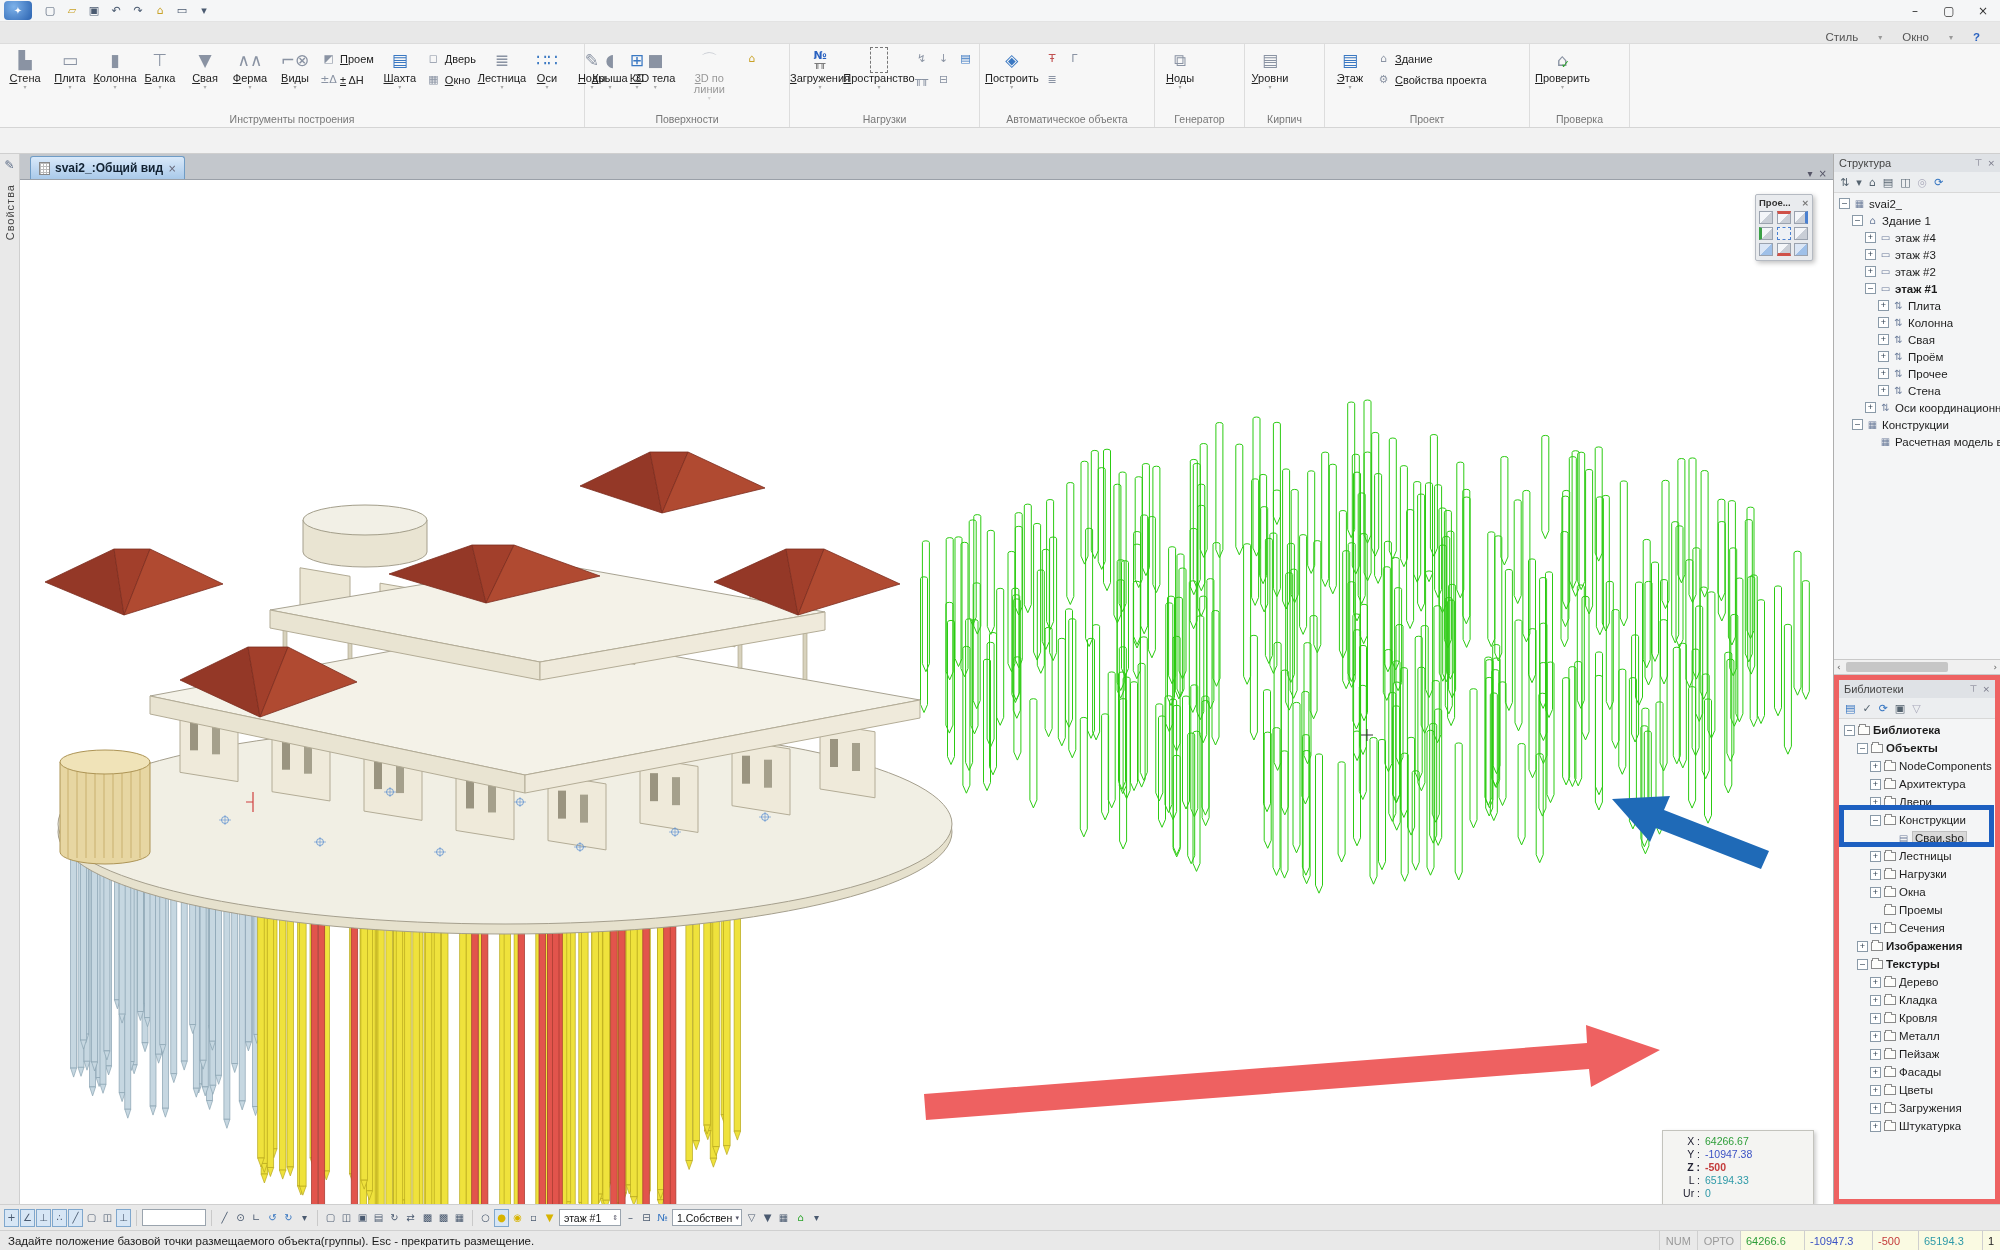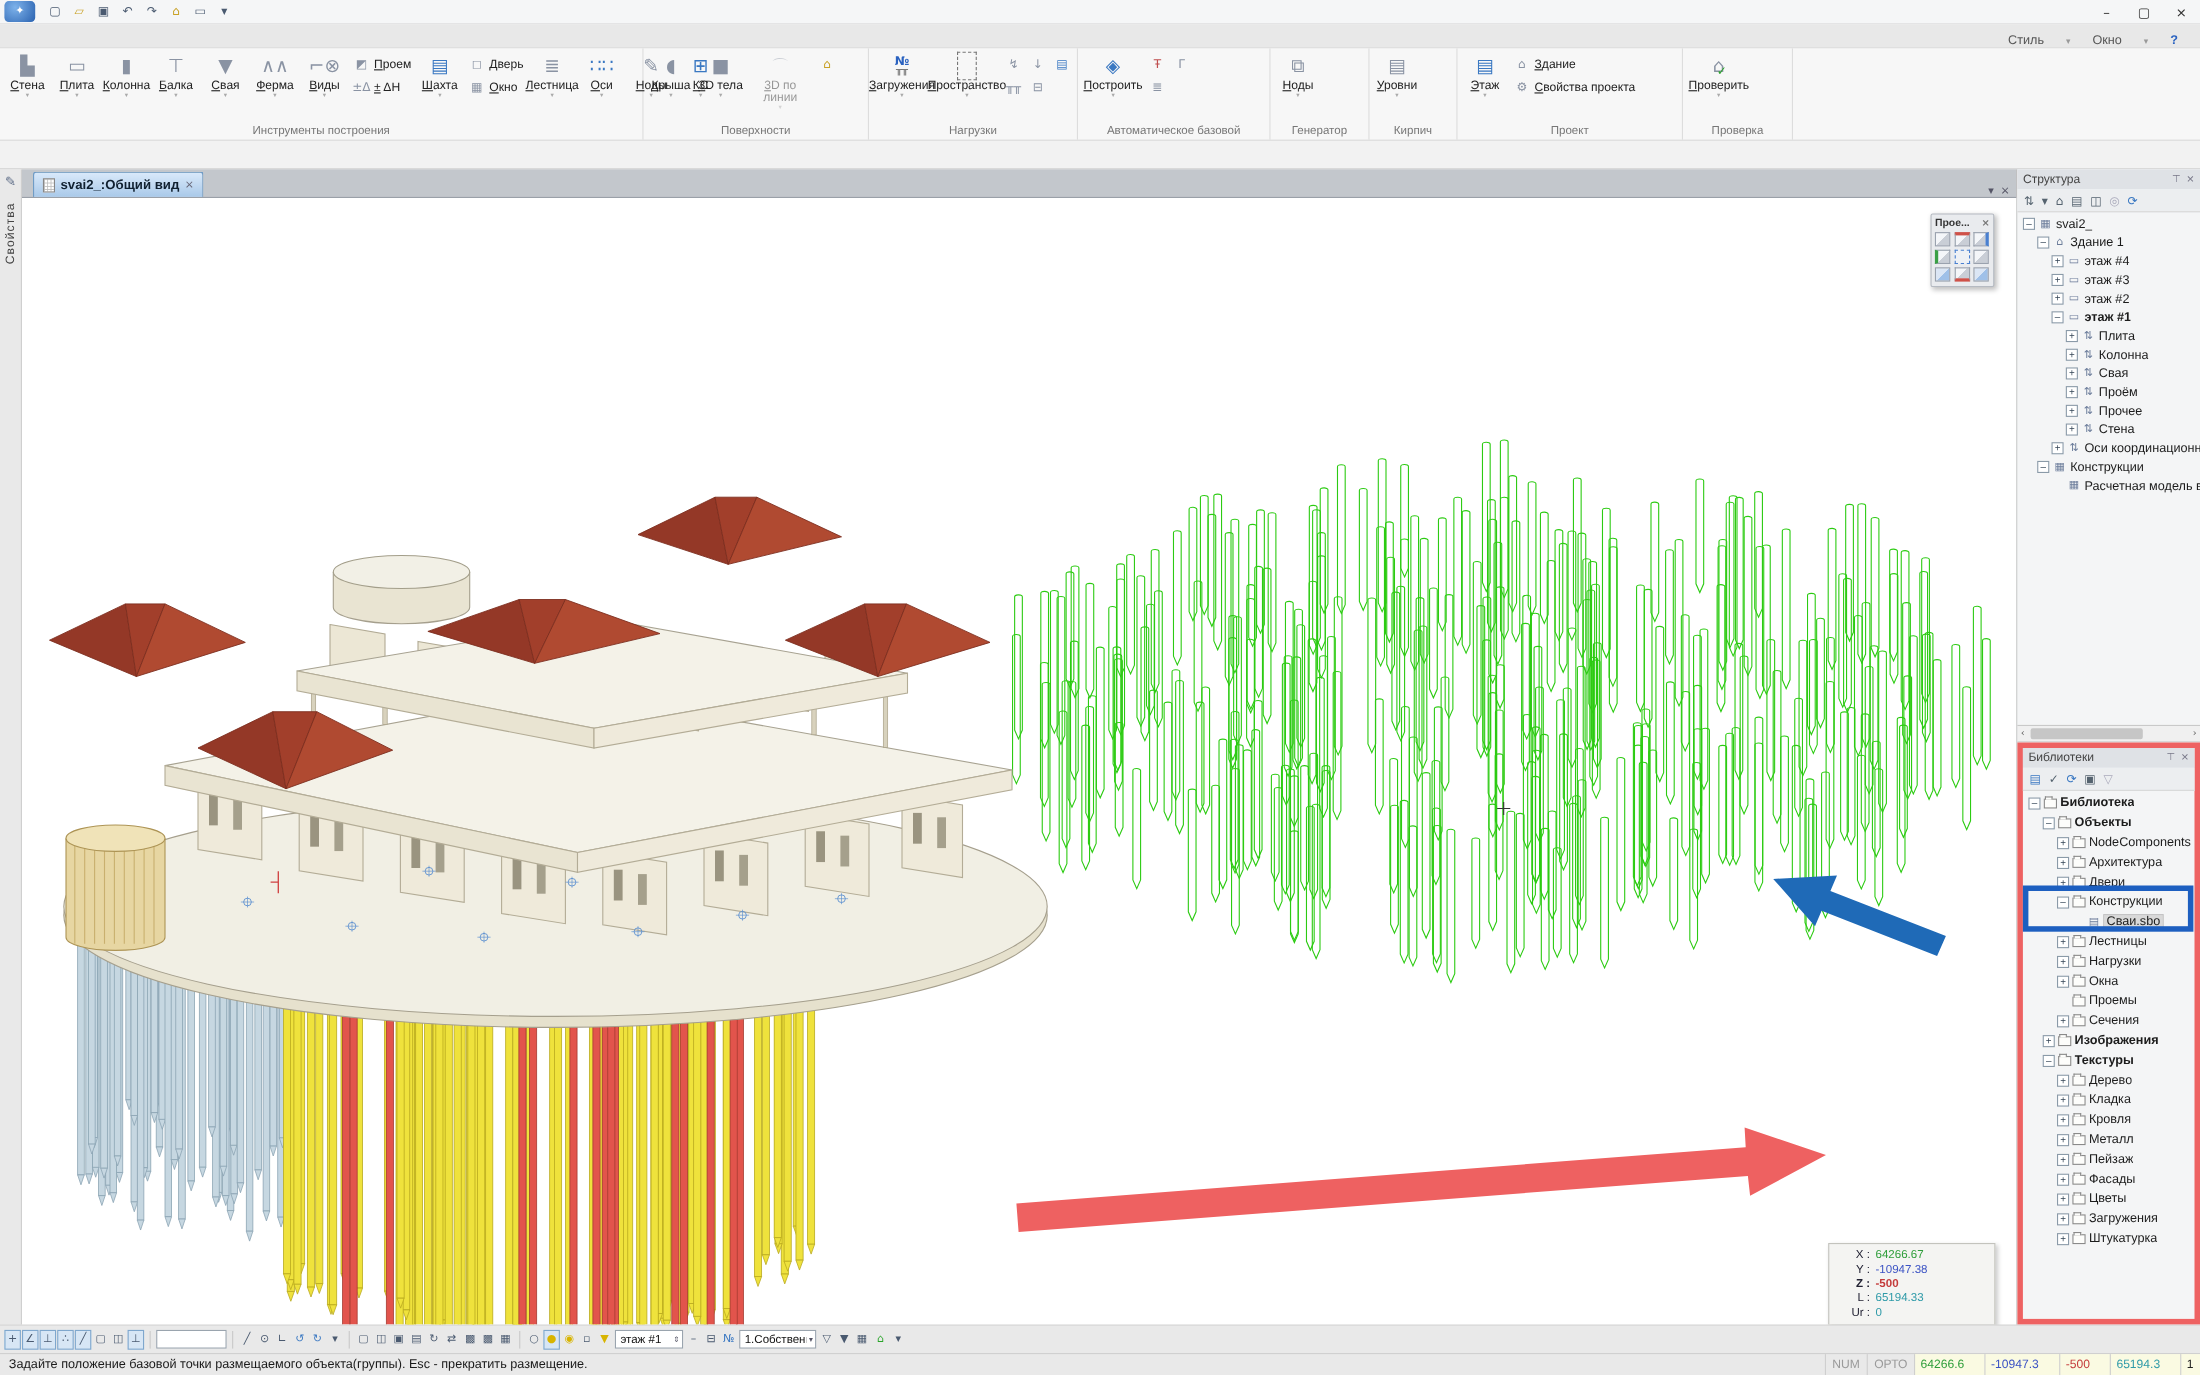--- a/index.html
+++ b/index.html
@@ -291,21 +291,21 @@
             <div class="rtool-small">
               <span class="ric-s ico">≣</span>
             </div>
           </div>
           <div class="rcol">
             <div class="rtool-small">
               <span class="ric-s ico">Γ</span>
             </div>
           </div>
         </div>
-        <div class="rglabel">Автоматическое базовой</div>
+        <div class="rglabel">Автоматическое объекта</div>
       </div>
       <div class="rgroup" style="width: 90px;">
         <div class="rtools">
           <div class="rtool-big">
             <span class="ric ico">⧉</span>
             <span class="rlb">Ноды</span>
           </div>
         </div>
         <div class="rglabel">Генератор</div>
       </div>

